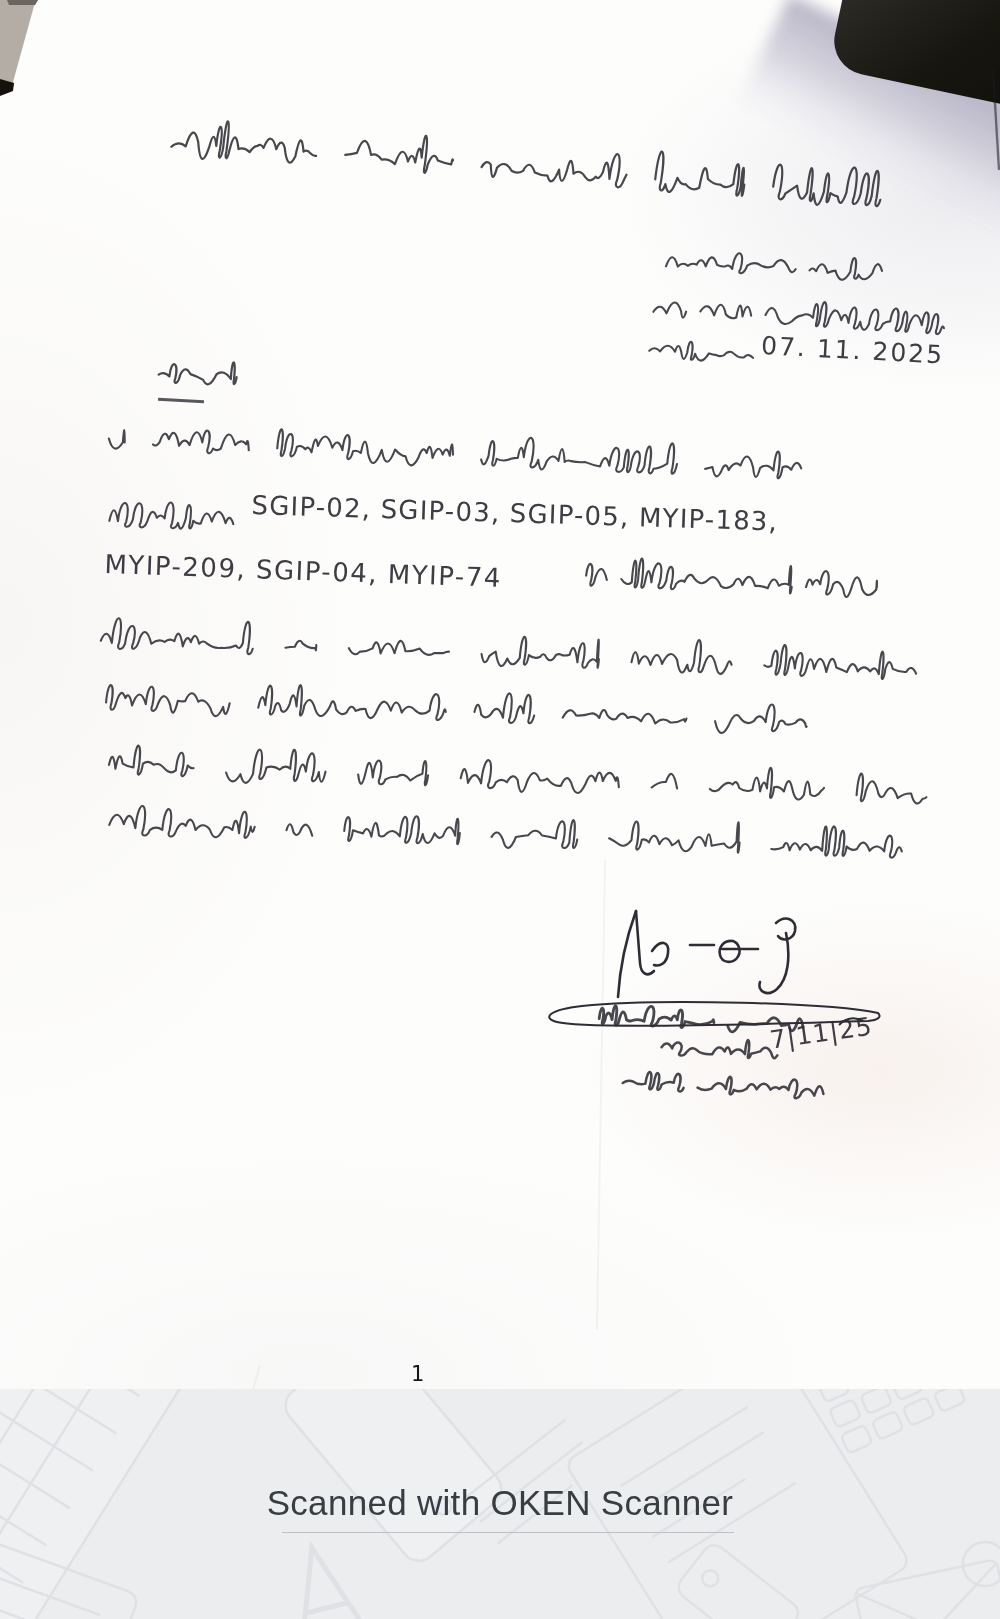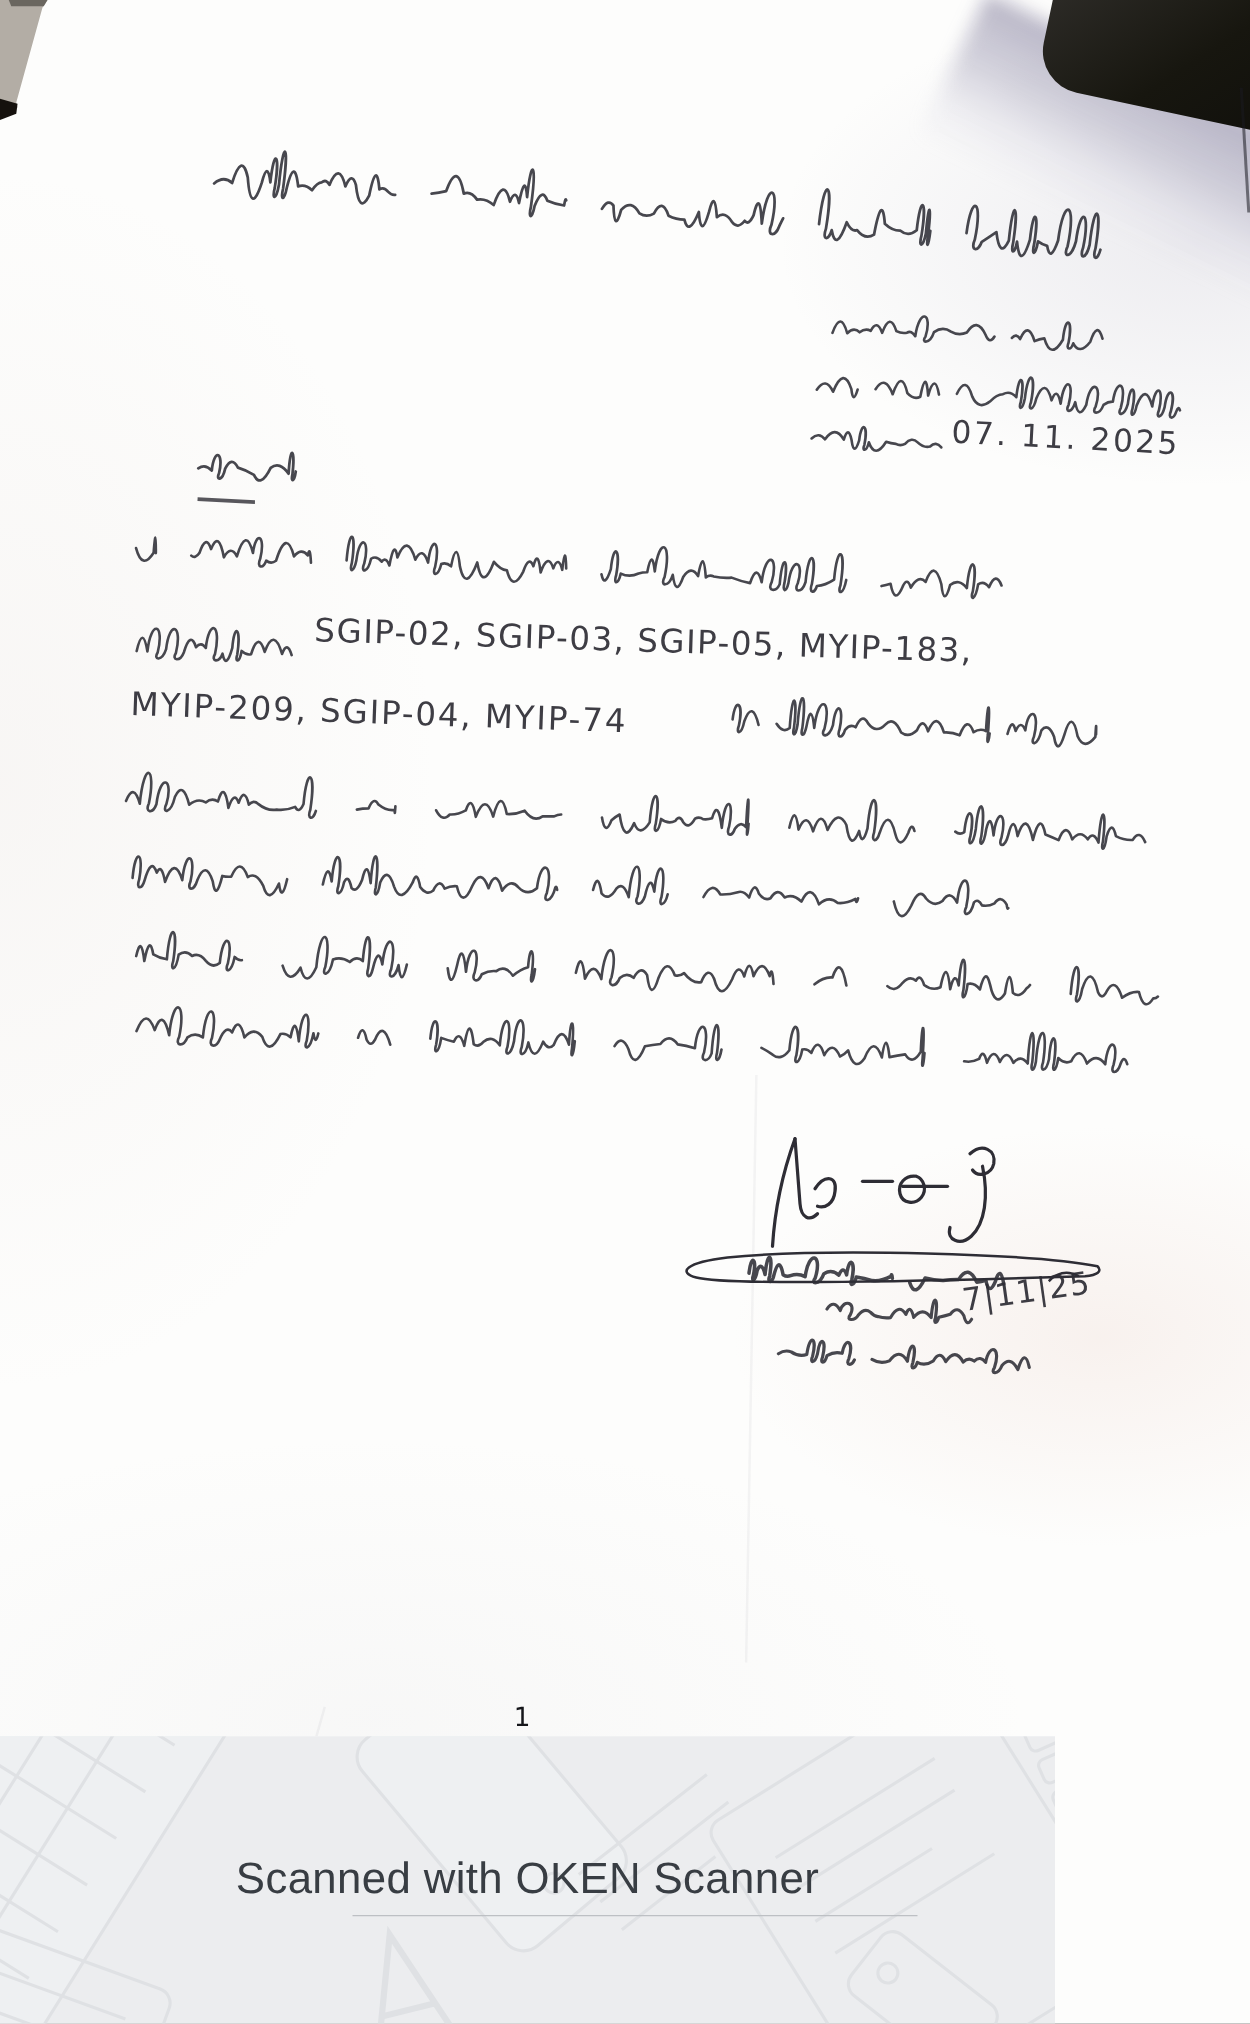--- a/index.html
+++ b/index.html
@@ -19,21 +19,21 @@
   .crease{position:absolute;background:rgba(60,60,70,.05);}
   .phone-obj{position:absolute;left:855px;top:-60px;width:330px;height:130px;
     transform:rotate(12deg);transform-origin:left top;border-radius:10px 10px 24px 34px;
     background:linear-gradient(135deg,#34322f 0%,#17160f 45%,#0a0a08 100%);}
   .phone-shadow{position:absolute;left:790px;top:-6px;width:470px;height:128px;
     transform:rotate(26deg);transform-origin:left top;filter:blur(7px);
     background:linear-gradient(to bottom, rgba(122,117,150,.52) 0%, rgba(148,145,172,.40) 40%,
       rgba(190,188,208,.20) 72%, rgba(255,255,255,0) 100%);}
   .page-number{position:absolute;left:411px;top:1362px;font-size:21px;color:#15161a;
     font-family:"DejaVu Sans",sans-serif;}
-  .banner{position:absolute;left:0;top:1389px;width:844px;height:230px;background:var(--banner-bg,#ecedef);overflow:hidden;}
+  .banner{position:absolute;left:0;top:1389px;width:1000px;height:230px;background:var(--banner-bg,#ecedef);overflow:hidden;}
   .banner svg{position:absolute;left:0;top:0;}
   .banner-label{position:absolute;left:0;top:94px;width:100%;text-align:center;
     font-size:35px;color:var(--banner-text,#383d43);letter-spacing:.3px;}
   .banner-underline{position:absolute;left:282px;top:143px;width:452px;height:1px;
     background:var(--banner-line,#bdc0c4);}
   .edge-line{position:absolute;pointer-events:none;}
 </style>
 </head>
 <body>
 

